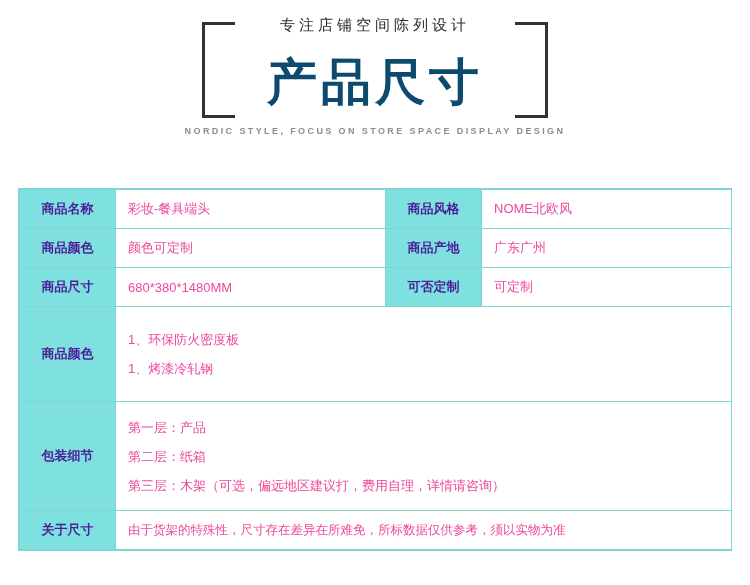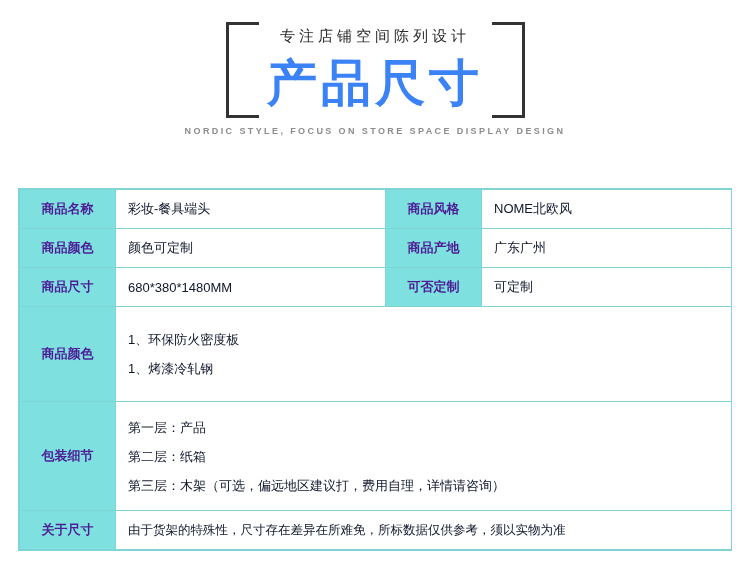--- a/index.html
+++ b/index.html
@@ -27,26 +27,26 @@
     height: 172px;
     display: flex;
     flex-direction: column;
     align-items: center;
     justify-content: flex-start;
     padding-top: 22px;
     box-sizing: border-box;
   }
   .bracket-wrap {
     position: relative;
-    width: 299px;
+    width: 346px;
     height: 90px;
     display: flex;
     flex-direction: column;
     align-items: center;
-    justify-content: center;
+    justify-content: flex-end;
   }
   .bracket {
     position: absolute;
     top: 0;
     width: 30px;
     height: 90px;
     border-top: 3px solid #333;
     border-bottom: 3px solid #333;
   }
   .bracket.left {
@@ -61,23 +61,23 @@
     font-size: 15px;
     letter-spacing: 4px;
     color: #2b2b2b;
     margin-top: 5px;
     line-height: 18px;
   }
   .title-cn {
     font-size: 50px;
     font-weight: bold;
     letter-spacing: 4px;
-    color: #3b82f6;
+    color: #0c4a6e;
     line-height: 60px;
-    margin-top: 8px;
+    margin-top: 18px;
     font-family: "DejaVu Sans", "Liberation Sans", sans-serif;
   }
   .subtitle-en {
     font-size: 9px;
     letter-spacing: 2.4px;
     color: #8c8c8c;
     margin-top: 14px;
     text-align: center;
     font-weight: bold;
   }
@@ -92,21 +92,21 @@
     box-sizing: border-box;
   }
   table {
     border-collapse: collapse;
     width: 100%;
     table-layout: fixed;
   }
   td {
     border: 1px solid #7fd4d6;
     font-size: 13px;
-    color: #0f172a;
+    color: #ec4899;
     padding: 0 12px;
     height: 38px;
     vertical-align: middle;
   }
   td.label {
     background: #7fe0e0;
     font-weight: bold;
     color: #4c1d95;
     text-align: center;
     padding: 0 6px;

